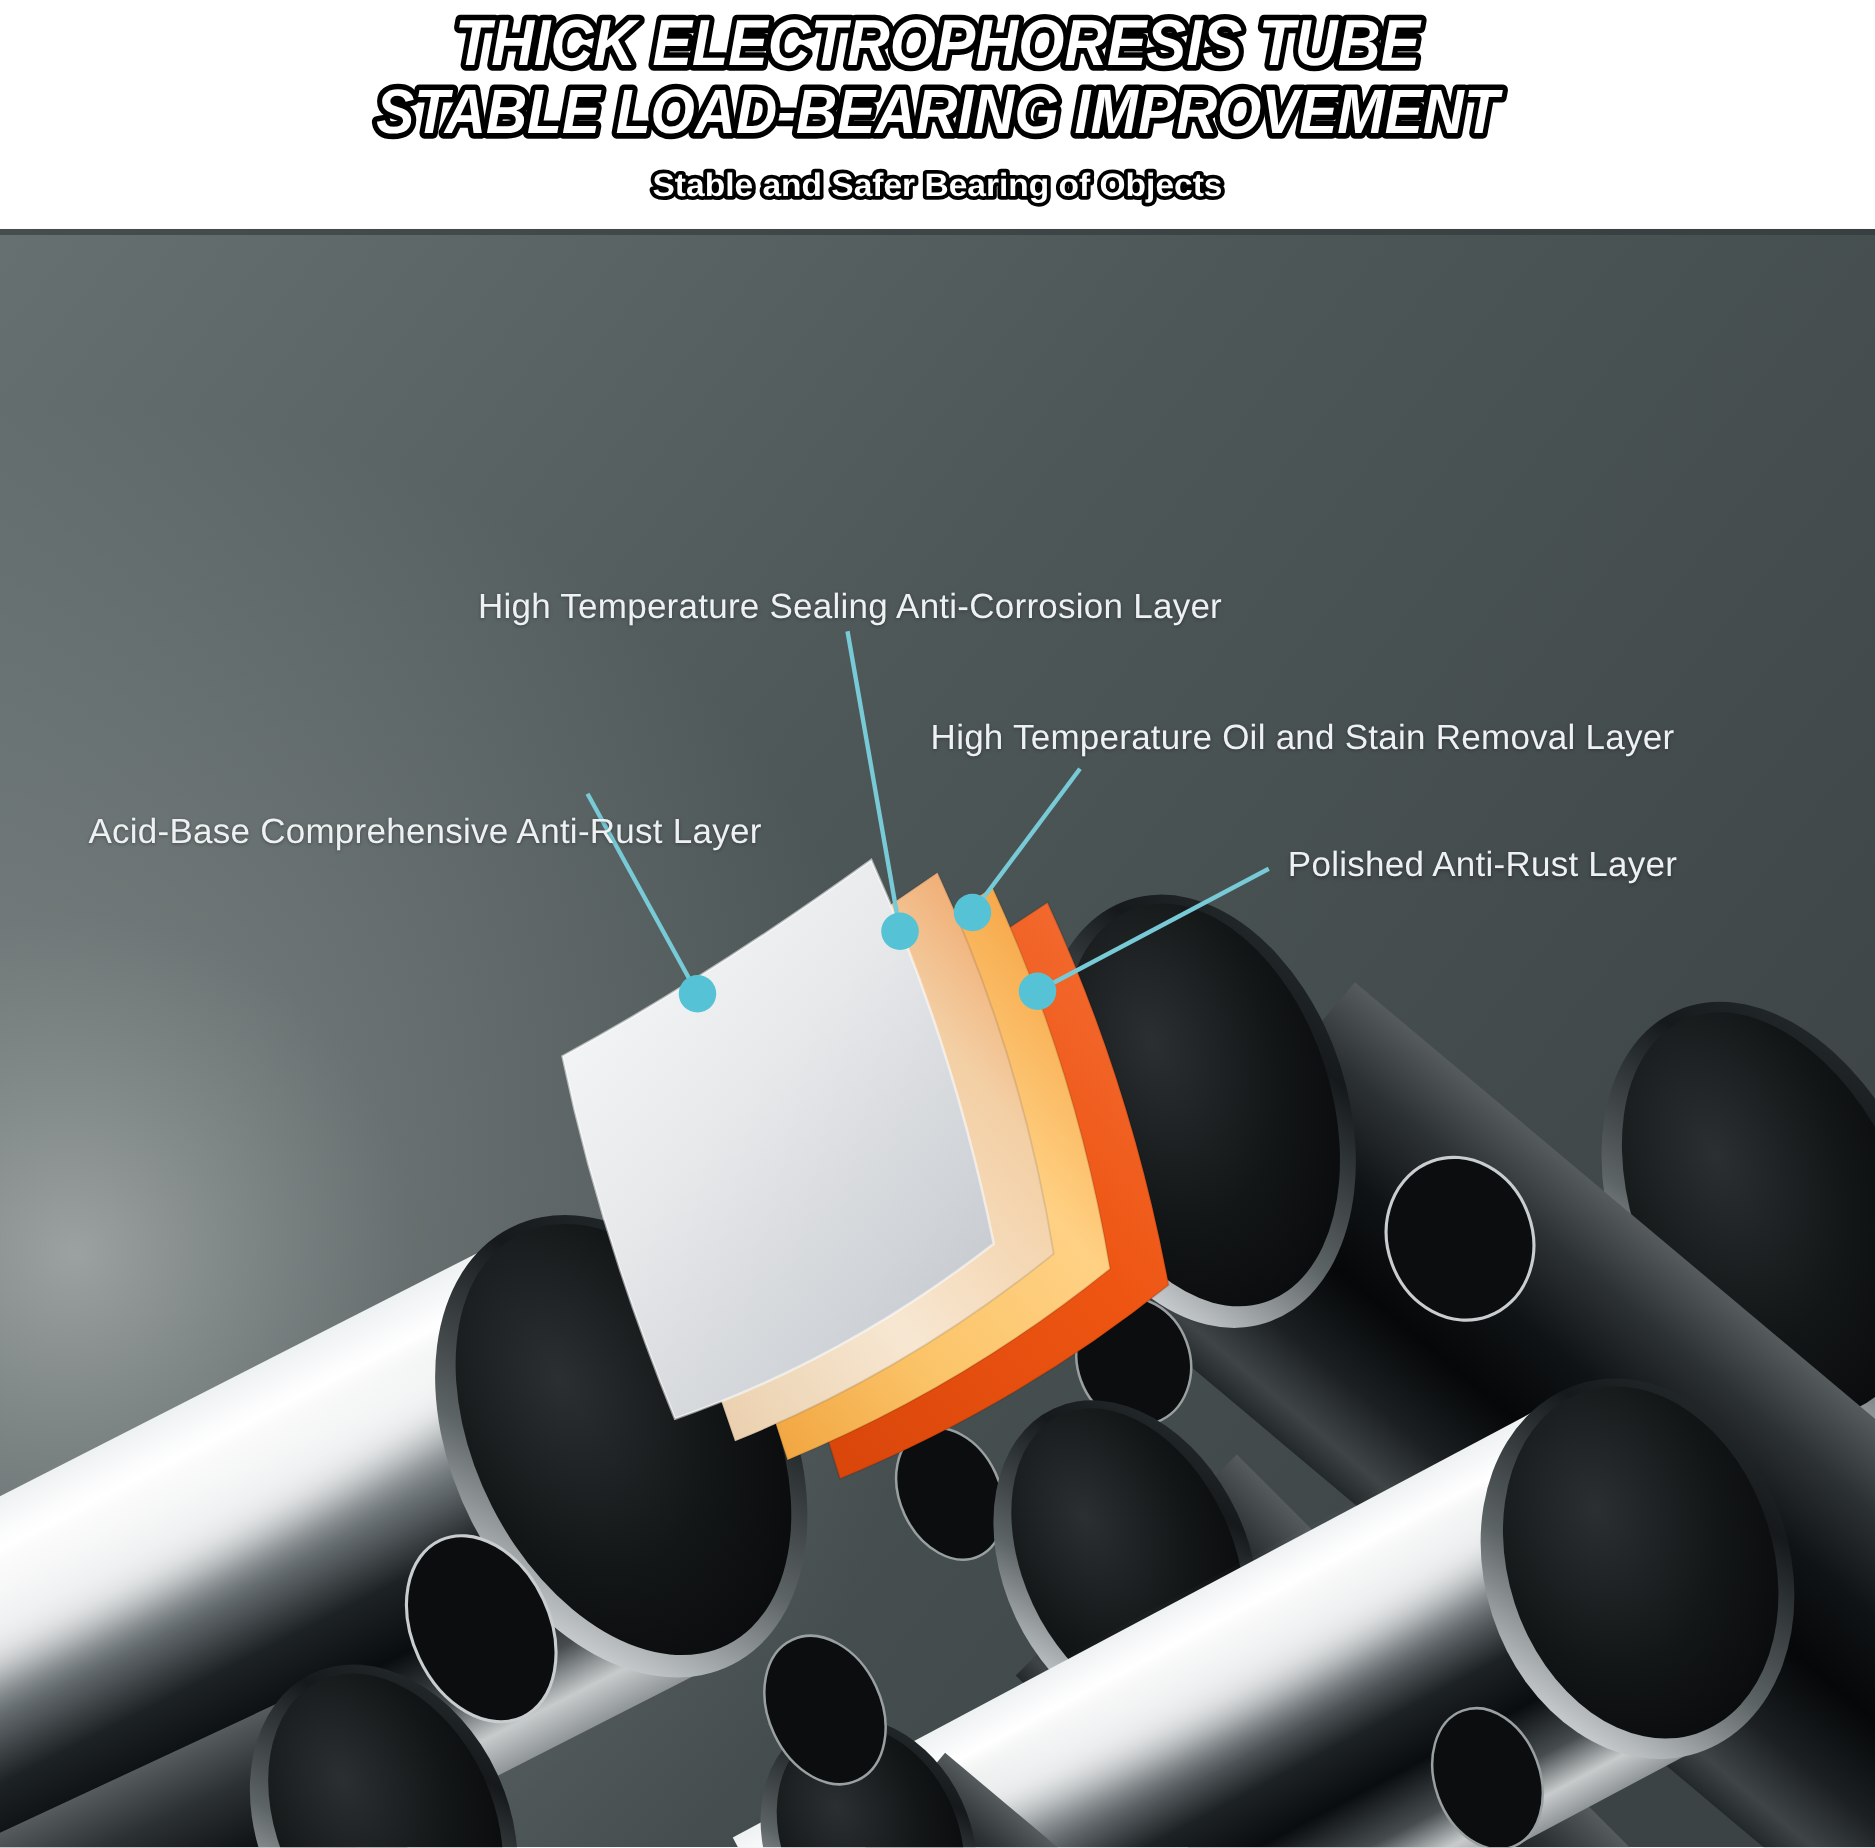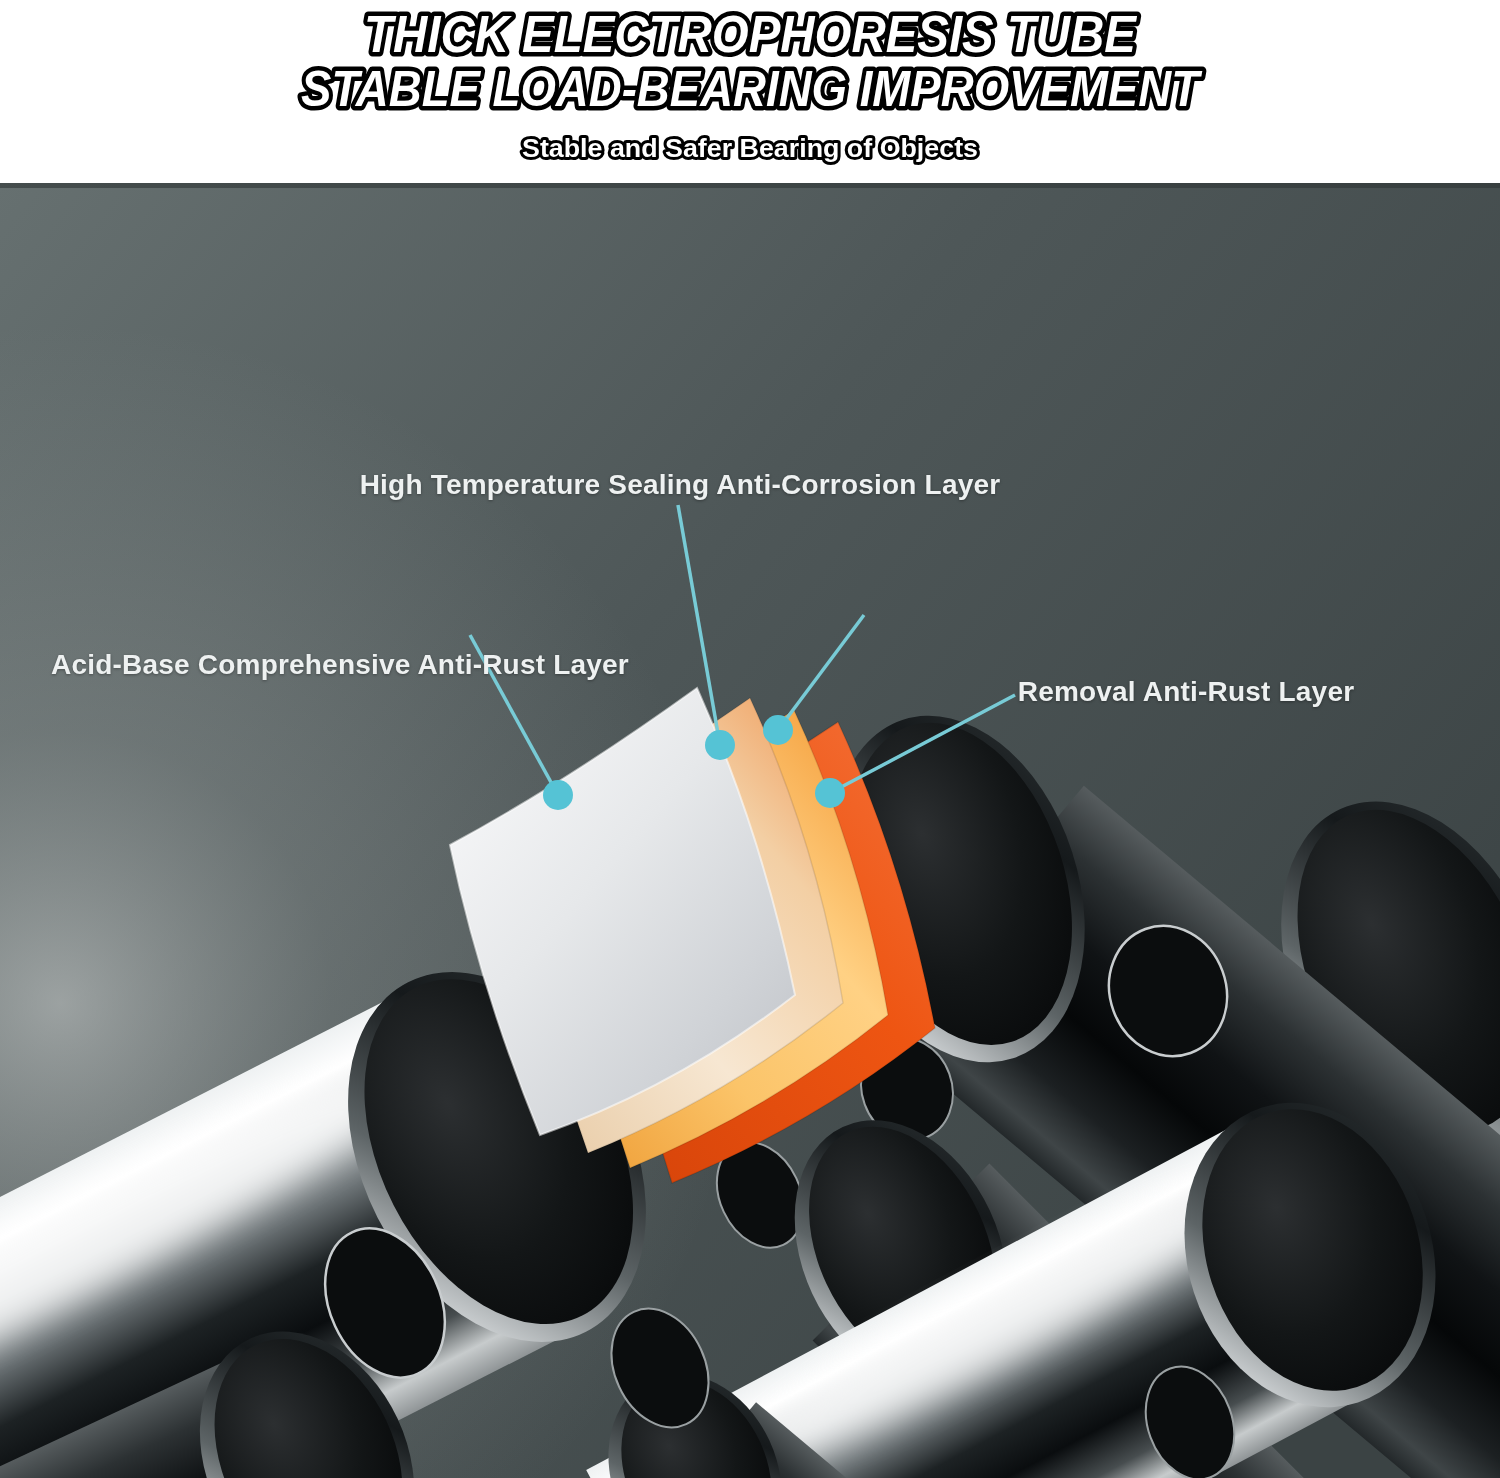--- a/index.html
+++ b/index.html
@@ -2,21 +2,21 @@
 <html><head>
 <meta charset="utf-8">
 <style>
   html,body{margin:0;padding:0;background:#ffffff;}
   body{width:1500px;height:1478px;position:relative;overflow:hidden;
        font-family:"Liberation Sans", sans-serif;}
   .header{position:absolute;left:0;top:0;width:1500px;height:183px;background:#ffffff;text-align:center;}
   .photo{position:absolute;left:0;top:183px;width:1500px;height:1295px;overflow:hidden;}
   .photo svg.scene{position:absolute;left:0;top:0;}
   .callout-label{position:absolute;transform:translate(-50%,-50%);
-      color:#eef1f1;font-size:28px;font-weight:700;white-space:nowrap;
+      color:#eef1f1;font-size:28px;font-weight:400;white-space:nowrap;
       text-shadow:0 1px 3px rgba(0,0,0,0.35);letter-spacing:0.2px;}
 </style>
 </head>
 <body>
 
 <div class="header">
   <svg width="1500" height="183" viewBox="0 0 1500 183">
     <text x="750" y="52" text-anchor="middle" textLength="772" lengthAdjust="spacingAndGlyphs" font-family="Liberation Sans, sans-serif" font-size="52" font-weight="bold" font-style="italic" paint-order="stroke fill" stroke="#000000" stroke-width="9" stroke-linejoin="round" fill="#ffffff">THICK ELECTROPHORESIS TUBE</text>
     <text x="750" y="106" text-anchor="middle" textLength="898" lengthAdjust="spacingAndGlyphs" font-family="Liberation Sans, sans-serif" font-size="50" font-weight="bold" font-style="italic" paint-order="stroke fill" stroke="#000000" stroke-width="9" stroke-linejoin="round" fill="#ffffff">STABLE LOAD-BEARING IMPROVEMENT</text>
     <text x="750" y="157" text-anchor="middle" textLength="456" lengthAdjust="spacingAndGlyphs" font-family="Liberation Sans, sans-serif" font-size="26" font-weight="bold" paint-order="stroke fill" stroke="#000000" stroke-width="6" stroke-linejoin="round" fill="#ffffff">Stable and Safer Bearing of Objects</text>
@@ -204,14 +204,15 @@
       <circle cx="720" cy="562" r="15"></circle>
       <circle cx="778" cy="547" r="15"></circle>
       <circle cx="830" cy="610" r="15"></circle>
     </g>
 
     <rect x="0" y="0" width="1500" height="5" fill="#2e3536" opacity="0.6"></rect>
   </svg>
 
   <div class="callout-label" style="left:680px; top:302px;">High Temperature Sealing Anti-Corrosion Layer</div>
   <div class="callout-label" style="left:340px; top:435px;margin-top:47px;">Acid-Base Comprehensive Anti-Rust Layer</div>
-  <div class="callout-label" style="left:1186px; top:509px;">Removal Anti-Rust Layer</div>
+  <div class="callout-label" style="left:1042px; top:407px;">High Temperature Oil and Stain Removal Layer</div>
+  <div class="callout-label" style="left:1186px; top:509px;">Polished Anti-Rust Layer</div>
 </div>
 
 </body></html>

